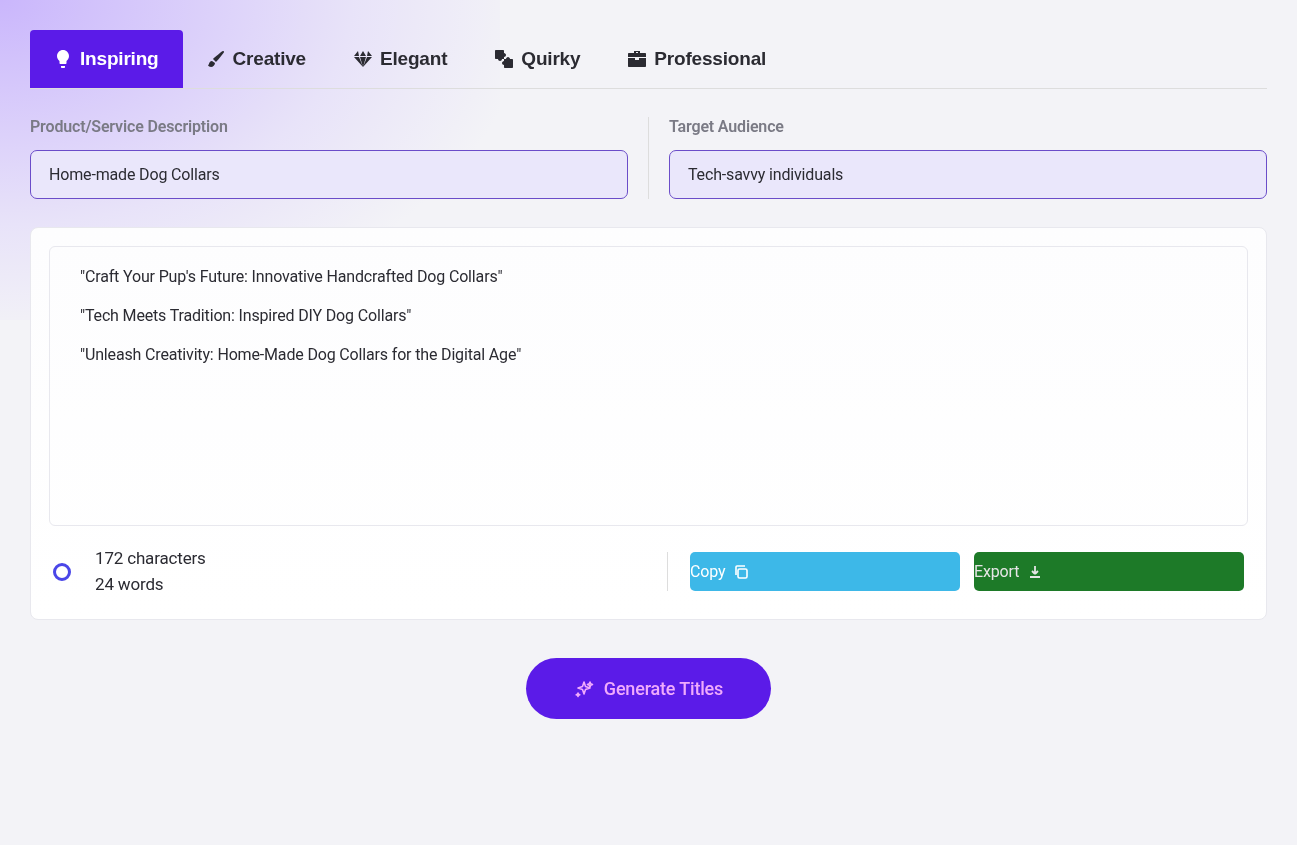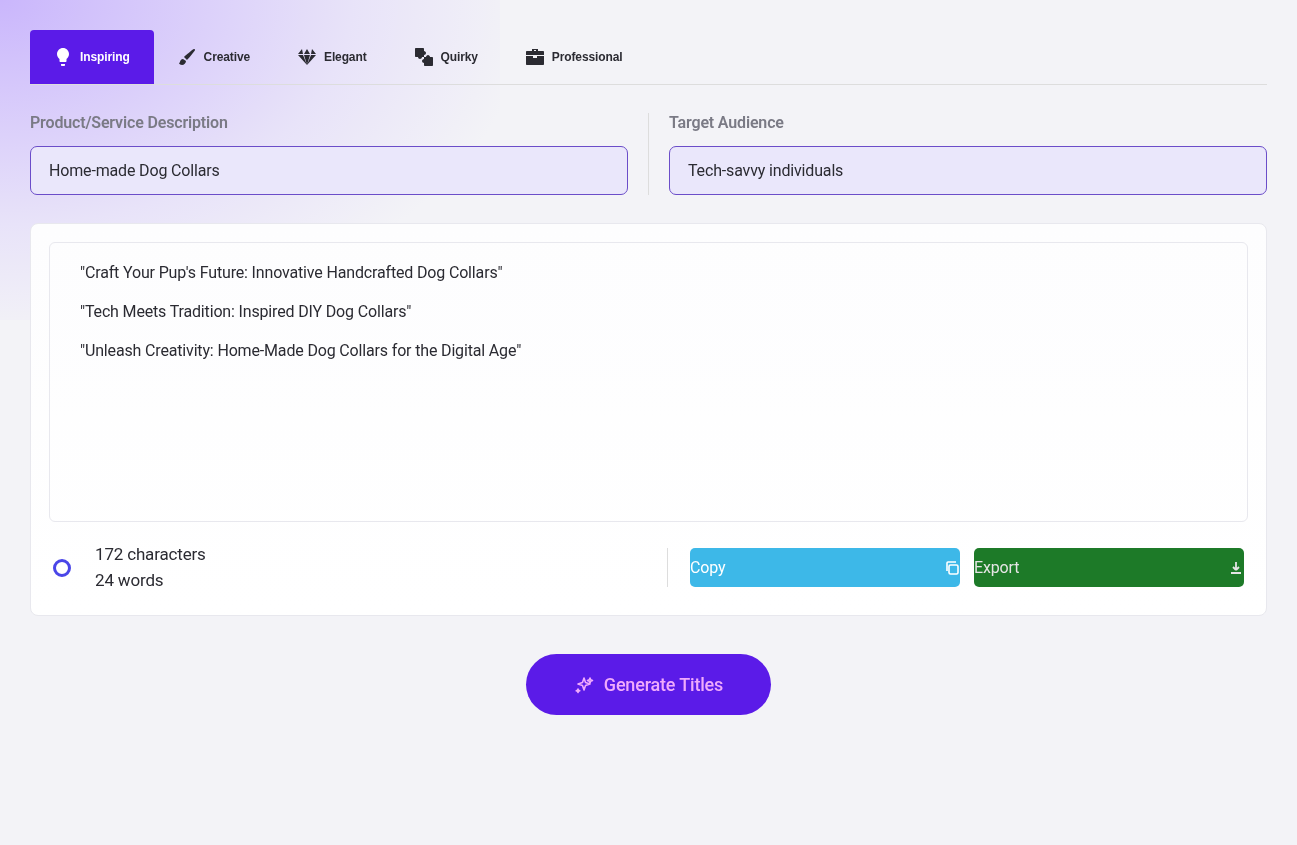--- a/index.html
+++ b/index.html
@@ -27,21 +27,21 @@
   .tabs {
     display: flex;
     border-bottom: 1px solid #ddd;
     gap: 0;
   }
   .tab {
     display: flex;
     align-items: center;
     gap: 8px;
     padding: 18px 24px;
-    font-size: 12px;
+    font-size: 19px;
     font-weight: 600;
     color: #2b2b32;
     cursor: pointer;
     background: transparent;
     border: none;
     letter-spacing: -0.01em;
   }
   .tab.active {
     background: #5b1be8;
     color: #fff;
@@ -120,21 +120,21 @@
   .actions {
     display: flex;
     align-items: center;
     gap: 14px;
     padding-left: 22px;
     border-left: 1px solid #ddd;
   }
   .btn {
     display: flex;
     align-items: center;
-    justify-content: space-between;
+    justify-content: flex-start;
     gap: 8px;
     border: none;
     border-radius: 5px;
     font-size: 16px;
     padding: 10px 0;
     width: 270px;
     cursor: pointer;
     font-family: inherit;
     letter-spacing: -0.01em;
   }

